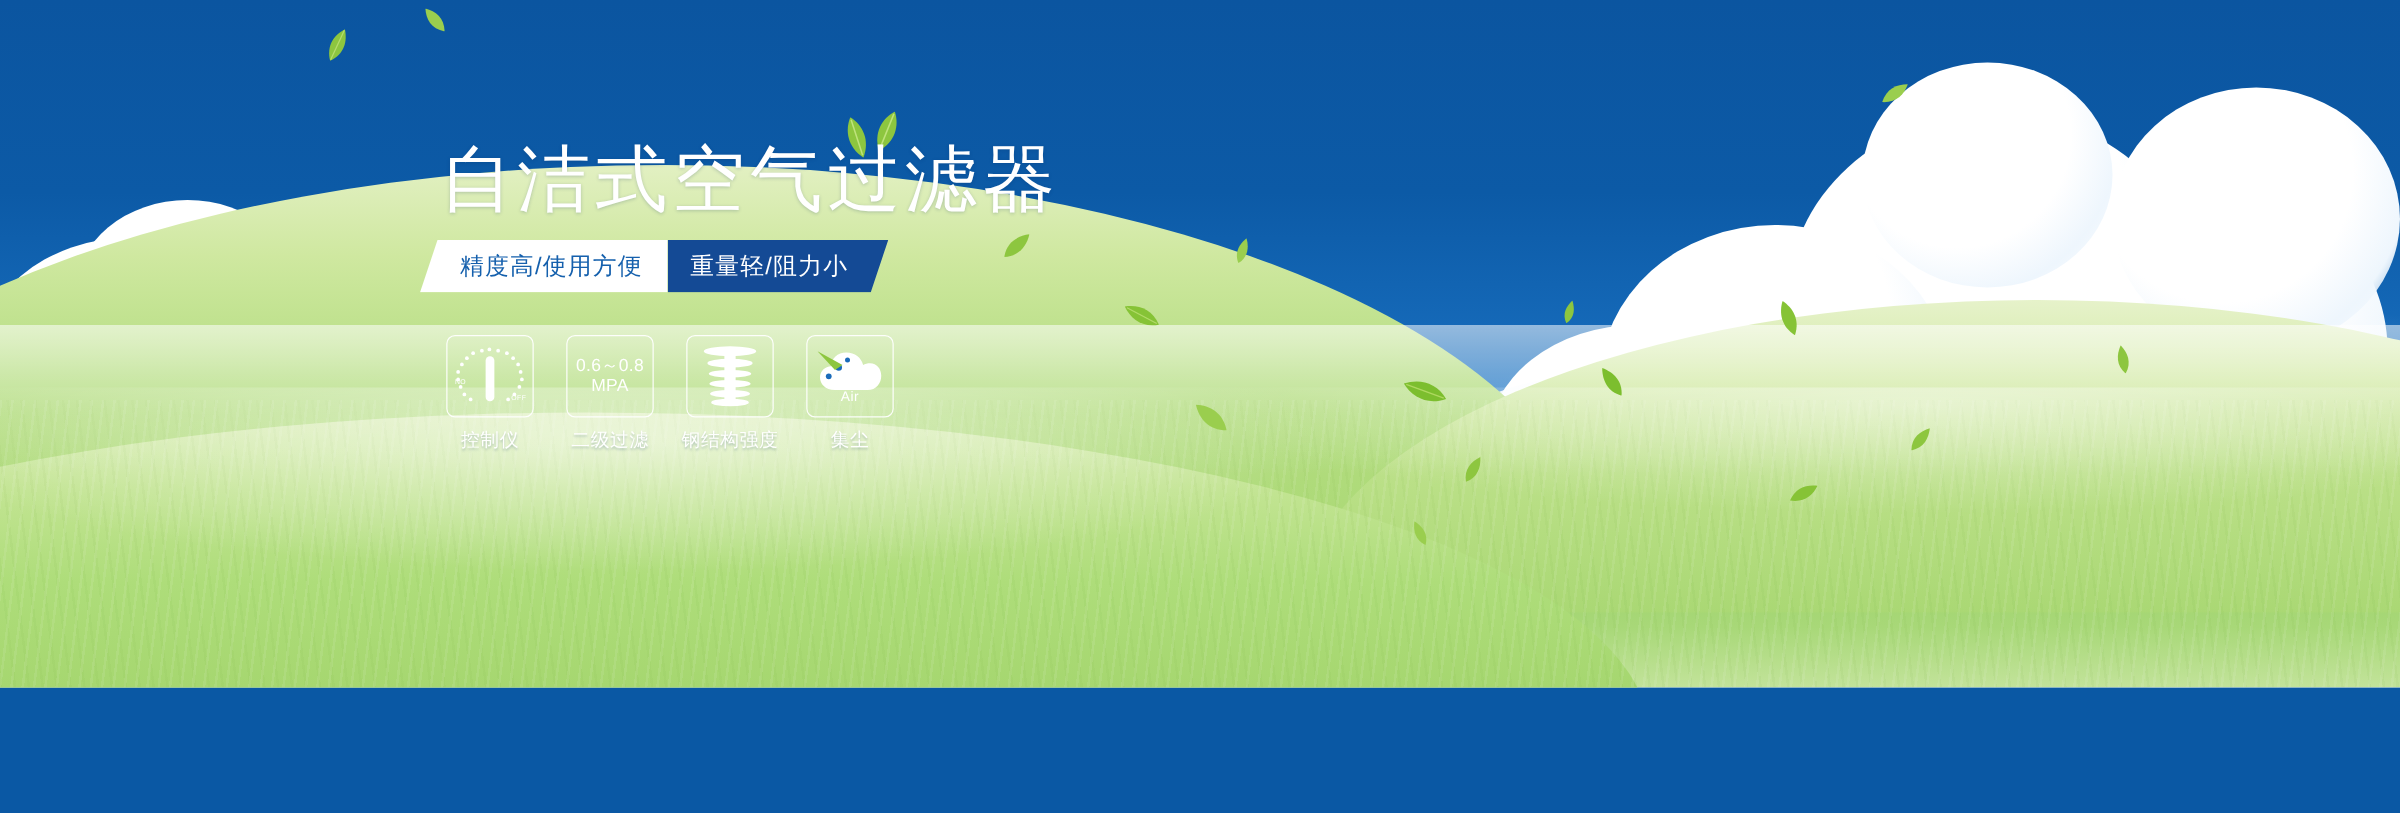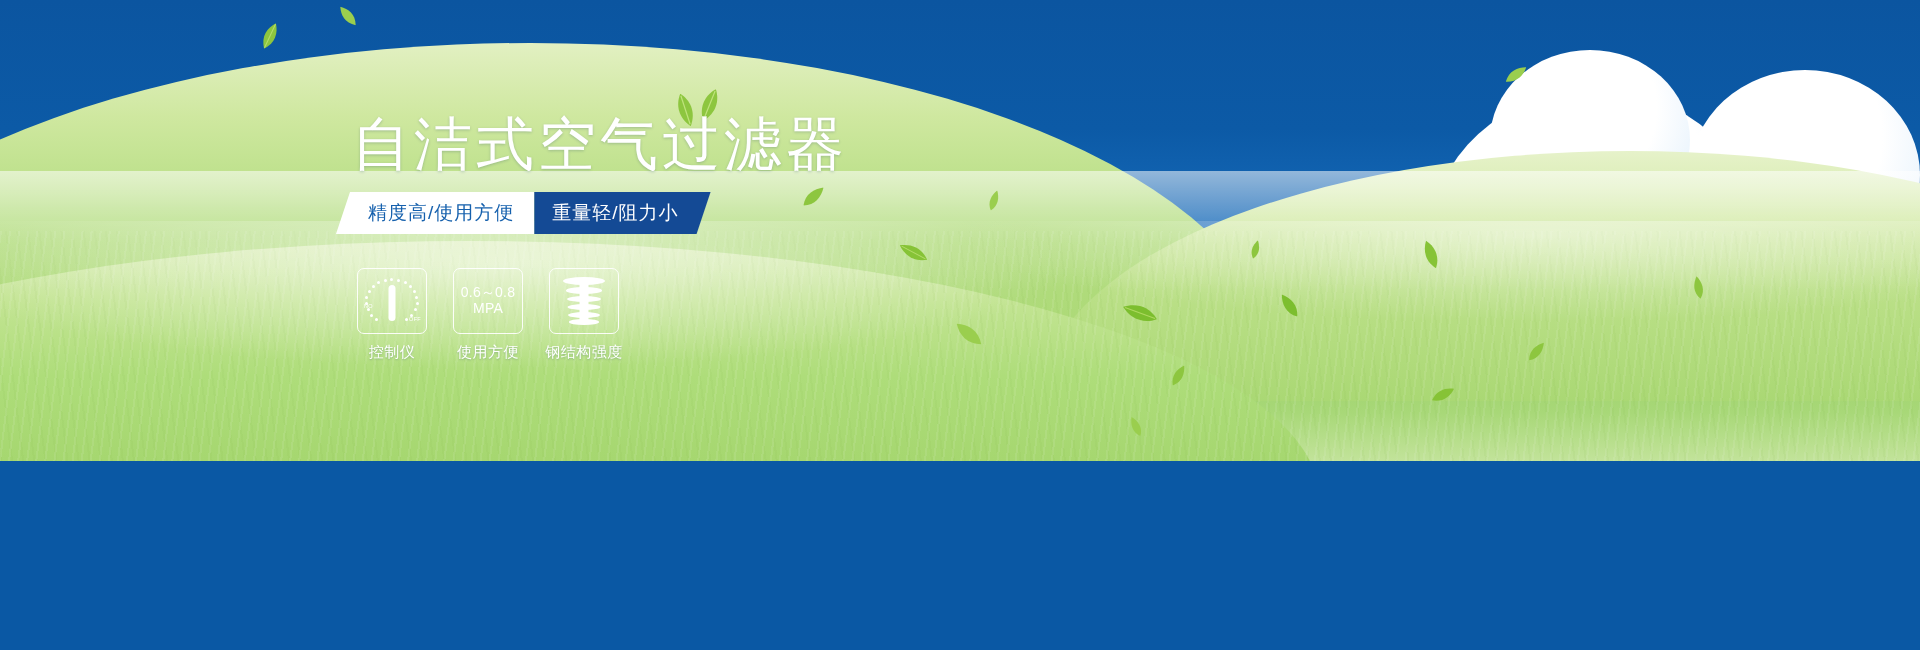--- a/index.html
+++ b/index.html
@@ -1,20 +1,20 @@
 <!DOCTYPE html>
 <html><head>
 <meta charset="utf-8">
 <style>
   * { margin:0; padding:0; box-sizing:border-box; }
   html,body { width:1920px; height:650px; overflow:hidden; }
   body { font-family:"Liberation Sans", sans-serif; background:#0a58a4; }
 
   .banner {
-    position:relative; width:1920px; height:461px; overflow:hidden;
+    position:relative; width:1920px; height:550px; overflow:hidden;
     background: linear-gradient(180deg, #0b55a0 0%, #0c5aa6 28%, #1569b8 48%, #3f8fd4 62%, #7fb9e6 72%, #bcdcf2 80%, #e6f2fb 86%);
   }
 
   
   .sky-glow {
     position:absolute; left:0; top:0; width:100%; height:78%;
     background: radial-gradient(ellipse 60% 75% at 18% 105%, rgba(255,255,255,.55), rgba(255,255,255,0) 62%),
                 radial-gradient(ellipse 55% 65% at 88% 95%, rgba(255,255,255,.45), rgba(255,255,255,0) 60%);
     pointer-events:none;
   }
@@ -356,35 +356,52 @@
         <div class="feat-label">控制仪</div>
       </div>
 
       <div class="feature">
         <div class="feat-box">
           <div class="feat-text">
             <span>0.6～0.8</span>
             <span class="l2">MPA</span>
           </div>
         </div>
-        <div class="feat-label">使用方便</div>
+        <div class="feat-label">二级过滤</div>
       </div>
 
       <div class="feature">
         <div class="feat-box">
           <div class="coil">
             <div class="stem"></div>
             <div class="ring" style="top:1px;  width:42px; height:8px;"></div>
             <div class="ring" style="top:11px; width:36px; height:6.5px;"></div>
             <div class="ring" style="top:20px; width:34px; height:6px;"></div>
             <div class="ring" style="top:28px; width:33px; height:6px;"></div>
             <div class="ring" style="top:36px; width:32px; height:6px;"></div>
             <div class="ring" style="top:43px; width:30px; height:5.5px;"></div>
           </div>
         </div>
         <div class="feat-label">钢结构强度</div>
       </div>
 
 
+      <div class="feature">
+        <div class="feat-box">
+          <div class="dust">
+            <svg width="52" height="34" viewBox="0 0 52 34" style="display:block;">
+              <path d="M14 33 C6 33 2 28 2 23 C2 18 6 14 11 14 C11 8 16 3 23 3 C30 3 35 7 36.5 13 C38 12 40 11.5 42 11.5 C47.5 11.5 51 16 51 21.5 C51 27.5 47 33 40 33 Z" fill="#ffffff"></path>
+              <circle cx="9" cy="22" r="5.4" fill="#ffffff"></circle>
+              <circle cx="17" cy="16" r="6.2" fill="#ffffff"></circle>
+              <circle cx="9" cy="22" r="2.3" fill="#1a6bba"></circle>
+              <circle cx="17" cy="15" r="2.6" fill="#1a6bba"></circle>
+              <circle cx="24" cy="9" r="2.0" fill="#1a6bba"></circle>
+              <path d="M0 2 L20 13 L14 17 Z" fill="#8dc63f"></path>
+            </svg>
+            <div class="air">Air</div>
+          </div>
+        </div>
+        <div class="feat-label">集尘</div>
+      </div>
 
     </div>
   </div>
 </div>
 
 </body></html>

